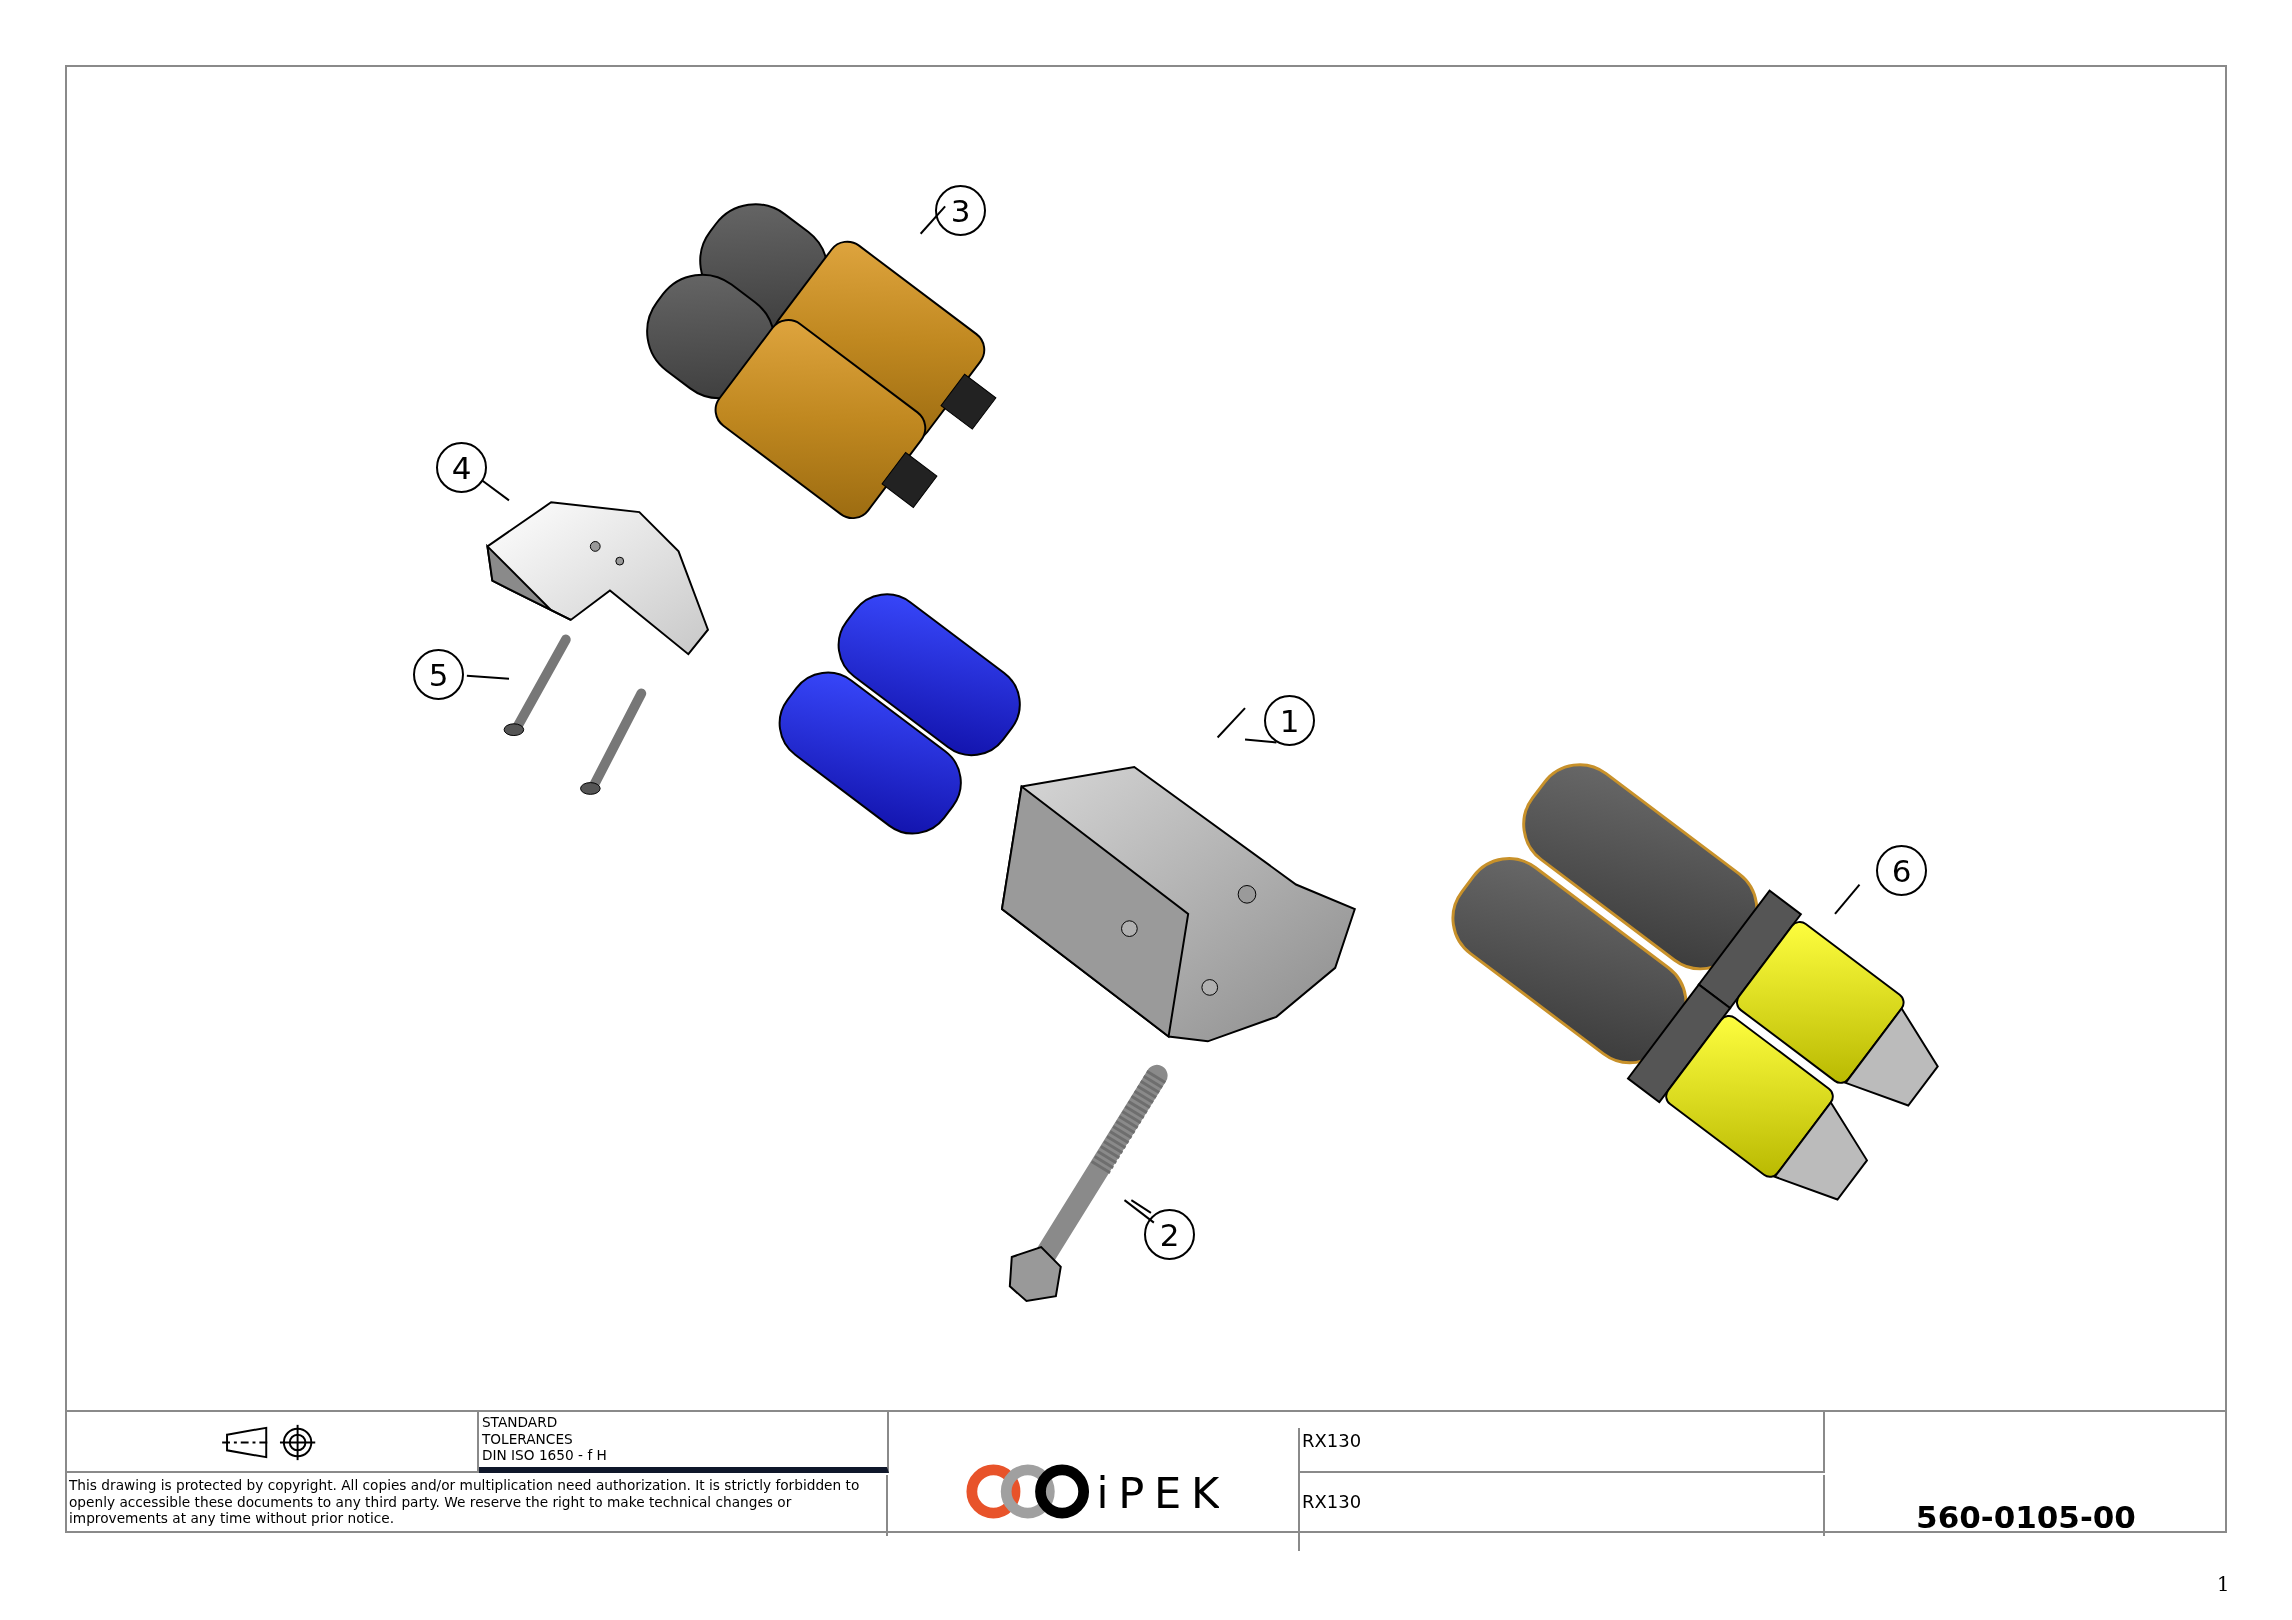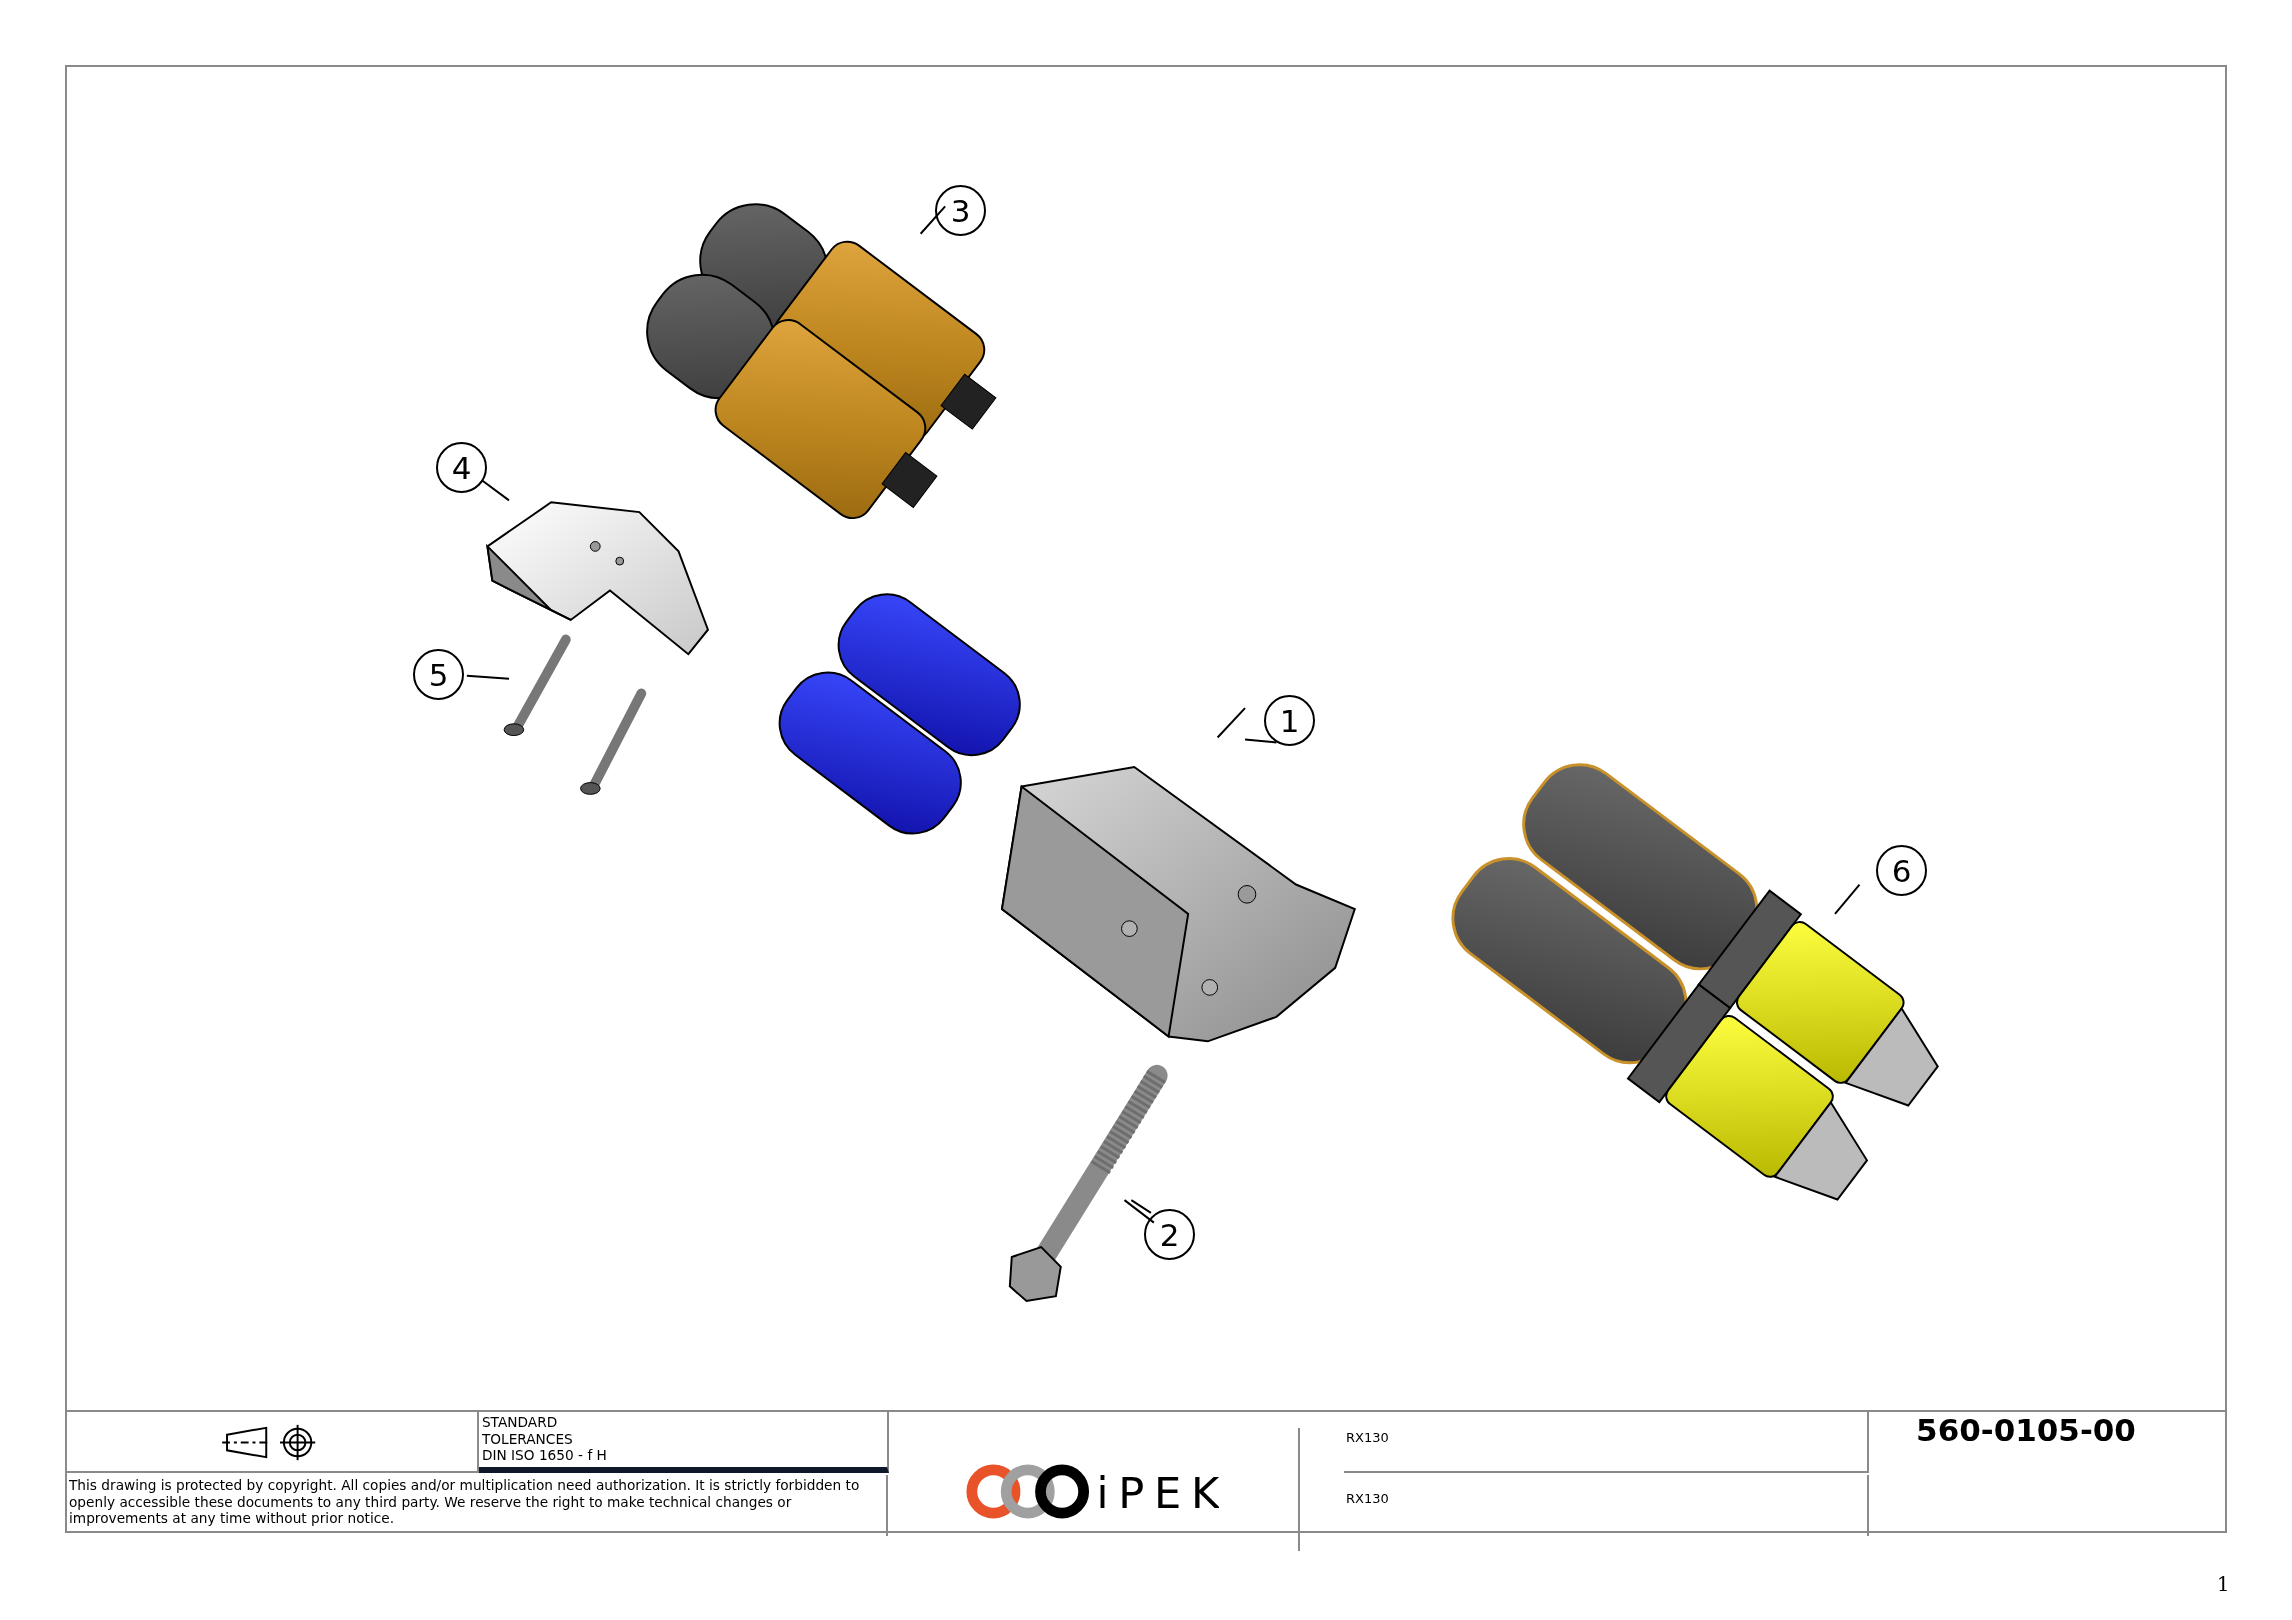--- a/index.html
+++ b/index.html
@@ -3,21 +3,21 @@
 <meta charset="utf-8">
 <style>
   html, body { margin:0; padding:0; background:#ffffff; }
   body { width:2293px; height:1620px; position:relative; overflow:hidden; font-family:"DejaVu Sans", sans-serif; color:#000; }
   .frame { position:absolute; left:65px; top:65px; width:2162px; height:1468px; border:2px solid #8a8a8a; box-sizing:border-box; }
   .drawing { position:absolute; left:0; top:0; width:2162px; height:1343px; }
   .balloon { position:absolute; width:51px; height:51px; border:2px solid #000; border-radius:50%; box-sizing:border-box; display:flex; align-items:center; justify-content:center; font-size:31px; background:transparent; }
   .title-block { position:absolute; left:0; top:1343px; width:2160px; height:123px; border-top:2px solid #8a8a8a; }
   .cell { position:absolute; box-sizing:border-box; border-right:2px solid #8a8a8a; }
   .small { font-size:13.7px; line-height:16.7px; }
-  .rx { font-size:13px;margin-left:44px; }
+  .rx { font-size:18px; }
   .docno { font-size:31px; font-weight:bold; }
   .pagenum { position:absolute; left:2217px; top:1573px; font-size:19.6px; font-family:"DejaVu Serif", serif; }
 </style>
 </head>
 <body>
 
 <div class="frame">
   <div class="drawing">
     <svg width="2162" height="1343" viewBox="66 66 2206 1370">
       <defs>
@@ -166,20 +166,20 @@
       </svg>
     </div>
 
     <div class="cell rx" style="left:1233px; top:0; width:525px; height:61px; border-bottom:2px solid #8a8a8a; padding:17.6px 2px;">
       <span>RX130</span>
     </div>
     <div class="cell rx" style="left:1233px; top:63px; width:525px; height:61px; padding:15.7px 2px;">
       <span>RX130</span>
     </div>
 
-    <div class="cell docno" style="left:1758px; top:0; width:402px; height:123px; border-right:none; display:flex; align-items:flex-start; justify-content:center;">
+    <div class="cell docno" style="left:1758px; top:0; width:402px; height:123px; border-right:none; display:flex; align-items:flex-end; justify-content:center;">
       <span>560-0105-00</span>
     </div>
   </div>
 </div>
 
 <div class="pagenum">1</div>
 
 
 </body></html>

